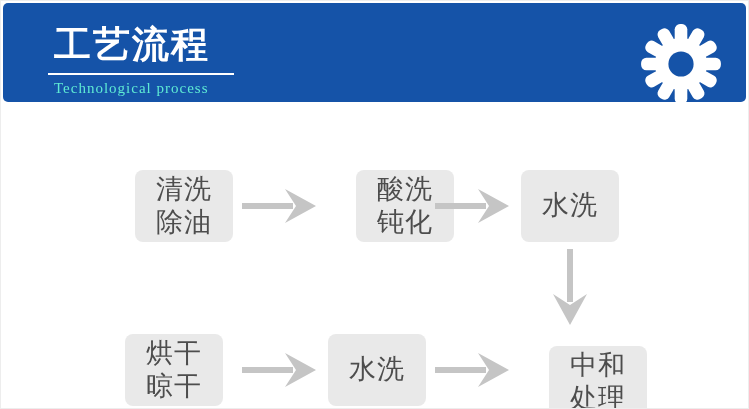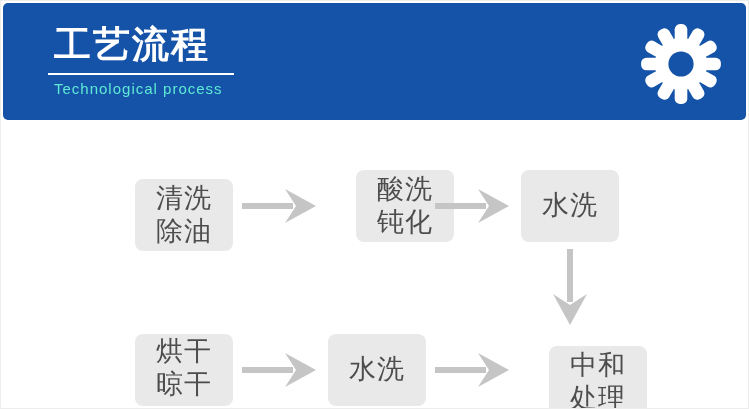--- a/index.html
+++ b/index.html
@@ -12,23 +12,24 @@
     height: 409px;
     background: #ffffff;
     border: 1px solid #ededed;
     overflow: hidden;
   }
 
   
   .header {
     position: absolute;
     left: 2px; top: 2px;
-    width: 743px; height: 117px;
+    width: 743px; height: 99px;
     background: #1553a8;
     border-radius: 5px;
+    font-family: Liberation Serif, serif;
   }
   .title-block {
     position: absolute;
     left: 51px; top: 22px;
   }
   .title {
     font-size: 37px;
     font-weight: 800;
     color: #ffffff;
     letter-spacing: 2px;
@@ -63,24 +64,24 @@
     font-size: 27px;
     font-weight: 500;
     line-height: 1.23;
     letter-spacing: 1px;
     display: flex;
     align-items: center;
     justify-content: center;
     text-align: center;
     white-space: pre-line;
   }
-  .box-a { left: 134px; top: 178px; }
+  .box-a { left: 134px; top: 169px; }
   .box-b { left: 327px; top: 169px; margin-left: 28px; }
   .box-c { left: 520px; top: 169px; }
-  .box-d { left: 134px; top: 333px; font-family: Liberation Mono, monospace; }
+  .box-d { left: 124px; top: 333px; }
   .box-e { left: 327px; top: 333px; }
   .box-f { left: 548px; top: 333px; margin-top: 12px; }
 
   .arrow { position: absolute; }
   .ar-1 { left: 240px; top: 187px; }
   .ar-2 { left: 433px; top: 187px; }
   .ar-3 { left: 240px; top: 351px; }
   .ar-4 { left: 433px; top: 351px; }
   .ar-down { left: 551px; top: 247px; }
 </style>

